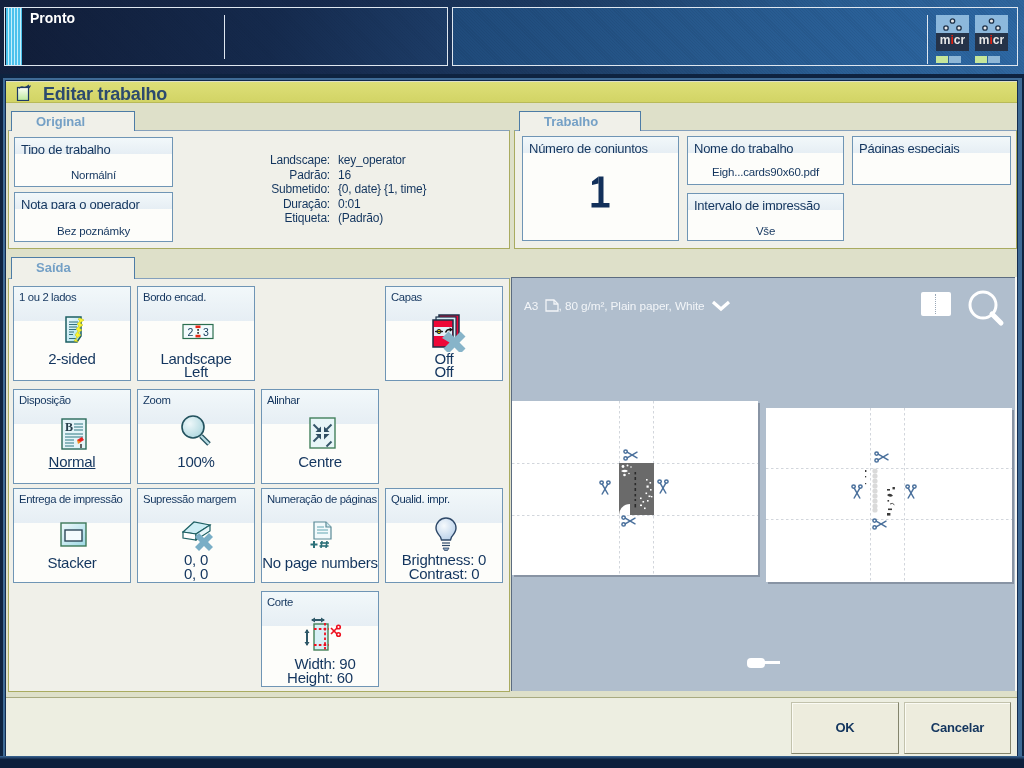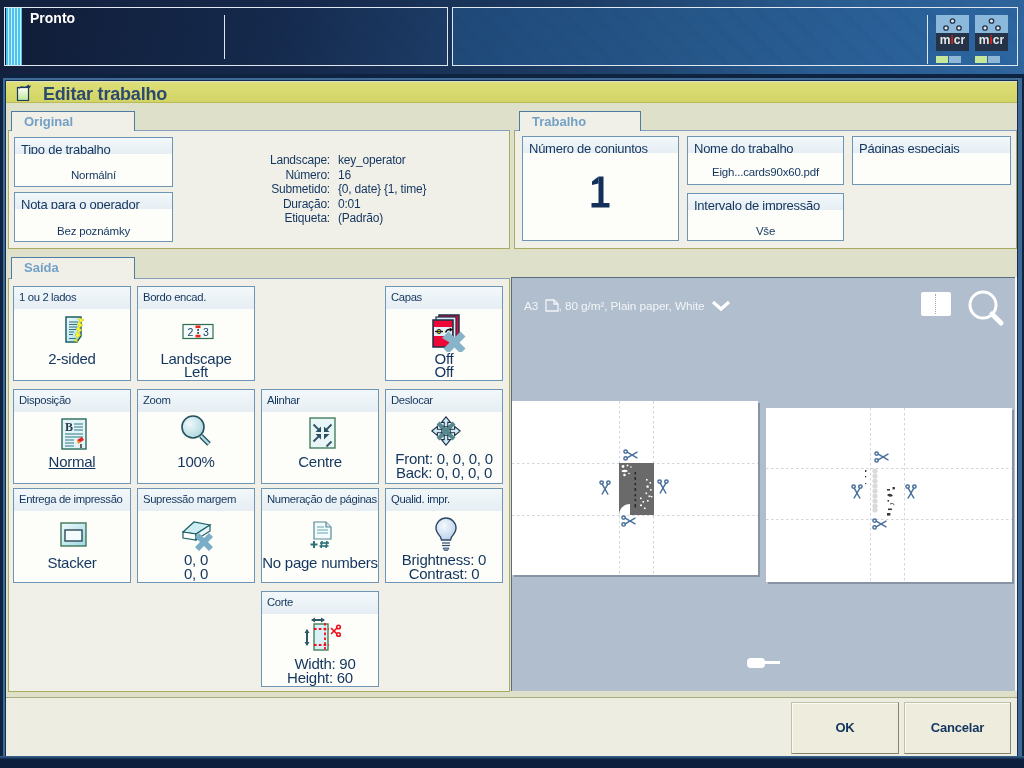--- a/index.html
+++ b/index.html
@@ -30,34 +30,34 @@
 .chipg{top:56px;width:12px;height:7px;background:#c6e69a;}
 .chipb{top:56px;width:12px;height:7px;background:#8fb7d7;}
 
 #dlgedge{left:3px;top:78px;width:1019px;height:682px;background:#3f6b96;}
 #dialog{left:5px;top:80px;width:1013px;height:678px;background:#dee0c9;border:1px solid #132c50;}
 #titlebar{left:6px;top:82px;width:1011px;height:21px;
  background:linear-gradient(#dddf78,#d2d465);border-bottom:1px solid #b8ba58;}
 #titletxt{left:43px;top:84px;font-size:18px;font-weight:bold;color:#2c4a6e;letter-spacing:-0.2px;}
 
 .tab{z-index:2;background:#f0f0e9;border:1px solid #4d7ca6;border-bottom:none;
- font-size:13px;font-weight:bold;color:#74a0c6;padding:2px 0 0 12px;}
+ font-size:13px;font-weight:bold;color:#74a0c6;padding:2px 0 0 24px;}
 .panel{background:#f0f0e9;border:1px solid #a9ab60;border-top-color:#84a0bc;}
 
 .obox{background:#fdfdfa;border:1px solid #6f95b5;}
 .obox .hd{position:absolute;left:0;top:0;right:0;height:16px;
  background:linear-gradient(#f2f8fa,#e6eef4);font-size:13px;letter-spacing:-0.25px;color:#13355e;
  padding:4px 12px 0 6px;white-space:nowrap;overflow:hidden;}
 .ctr{position:absolute;left:0;right:0;text-align:center;font-size:11.5px;letter-spacing:-0.2px;color:#13355e;}
 
 .ilab{position:absolute;width:120px;text-align:right;font-size:12px;letter-spacing:-0.2px;color:#13355e;}
 .ival{position:absolute;font-size:12px;letter-spacing:-0.2px;color:#13355e;}
 
 .gbtn{position:absolute;width:118px;height:95px;background:#fdfdfa;border:1px solid #6f95b5;}
-.gbtn .hd{position:absolute;left:0;top:0;right:0;height:22px;
+.gbtn .hd{position:absolute;left:0;top:0;right:0;height:34px;
  background:linear-gradient(#f2f8fa,#e6eef4);font-size:11.3px;letter-spacing:-0.35px;color:#13355e;
  padding:4px 0 0 5px;white-space:nowrap;overflow:hidden;}
 .cap{position:absolute;left:0;right:0;text-align:center;font-size:15px;letter-spacing:-0.25px;color:#13355e;line-height:12px;}
 .icn{position:absolute;}
 
 #preview{left:511px;top:277px;width:504px;height:414px;background:#b0becd;
  border-top:1px solid #5c6c80;border-left:1px solid #5c6c80;}
 #pvhdr{left:524px;top:299px;font-size:11.8px;letter-spacing:-0.1px;color:#f2f5f8;}
 .page{position:absolute;background:#fff;box-shadow:2px 2px 0 #8894a4;}
 
@@ -130,21 +130,21 @@
     <div class="hd">Tipo de trabalho</div>
     <div class="ctr" style="top:31px;">Normální</div>
   </div>
   <div class="abs obox" style="left:14px;top:192px;width:159px;height:50px;">
     <div class="hd">Nota para o operador</div>
     <div class="ctr" style="top:32px;">Bez poznámky</div>
   </div>
 
   <div class="abs ilab" style="left:210px;top:153px;">Landscape:</div>
   <div class="abs ival" style="left:338px;top:153px;">key_operator</div>
-  <div class="abs ilab" style="left:210px;top:168px;">Número:</div>
+  <div class="abs ilab" style="left:210px;top:168px;">Padrão:</div>
   <div class="abs ival" style="left:338px;top:168px;">16</div>
   <div class="abs ilab" style="left:210px;top:182px;">Submetido:</div>
   <div class="abs ival" style="left:338px;top:182px;">{0, date} {1, time}</div>
   <div class="abs ilab" style="left:210px;top:197px;">Duração:</div>
   <div class="abs ival" style="left:338px;top:197px;">0:01</div>
   <div class="abs ilab" style="left:210px;top:211px;">Etiqueta:</div>
   <div class="abs ival" style="left:338px;top:211px;">(Padrão)</div>
 
   <div class="abs tab" style="left:519px;top:111px;width:122px;height:20px;">Trabalho</div>
   <div class="abs panel" style="left:514px;top:130px;width:503px;height:119px;"></div>
@@ -278,38 +278,20 @@
             <path d="M22.5,24.5 l-5,5"></path>
         </g>
         <g fill="#2e4e62">
           <path d="M12,9.5 V15 H6.5 Z"></path>
             <path d="M15,9.5 V15 H20.5 Z"></path>
           <path d="M12,22.5 V17 H6.5 Z"></path>
             <path d="M15,22.5 V17 H20.5 Z"></path>
         </g>
       </svg></div>
     <div class="cap" style="top:66px;">Centre</div>
-  </div>
-  <div class="gbtn" style="left:385px;top:389px;">
-    <div class="hd">Deslocar</div>
-    <div class="icn" style="left:45px;top:26px;">
-      <svg width="30" height="30" viewBox="0 0 30 30">
-        <g stroke="#55898f" stroke-width="4">
-            <line x1="7" y1="7" x2="23" y2="23"></line>
-            <line x1="23" y1="7" x2="7" y2="23"></line>
-          </g>
-        <g fill="#cfeaf0" stroke="#1d3048" stroke-width="1.1">
-          <path d="M15,0.8 l4.6,5.6 h-2.8 v4.4 h-3.6 v-4.4 h-2.8 Z"></path>
-          <path d="M15,29.2 l4.6,-5.6 h-2.8 v-4.4 h-3.6 v4.4 h-2.8 Z"></path>
-          <path d="M0.8,15 l5.6,-4.6 v2.8 h4.4 v3.6 h-4.4 v2.8 Z"></path>
-          <path d="M29.2,15 l-5.6,-4.6 v2.8 h-4.4 v3.6 h4.4 v2.8 Z"></path>
-        </g>
-      </svg></div>
-    <div class="cap" style="top:63px;">Front: 0, 0, 0, 0</div>
-    <div class="cap" style="top:77px;">Back: 0, 0, 0, 0</div>
   </div>
 
   <div class="gbtn" style="left:13px;top:488px;">
     <div class="hd">Entrega de impressão</div>
     <div class="icn" style="left:46px;top:33px;">
       <svg width="28" height="26" viewBox="0 0 28 26">
         <defs>
             <linearGradient id="st" x1="0" y1="0" x2="1" y2="1">
           <stop offset="0" stop-color="#f2fafc"></stop>
               <stop offset="1" stop-color="#9cd8e4"></stop>

